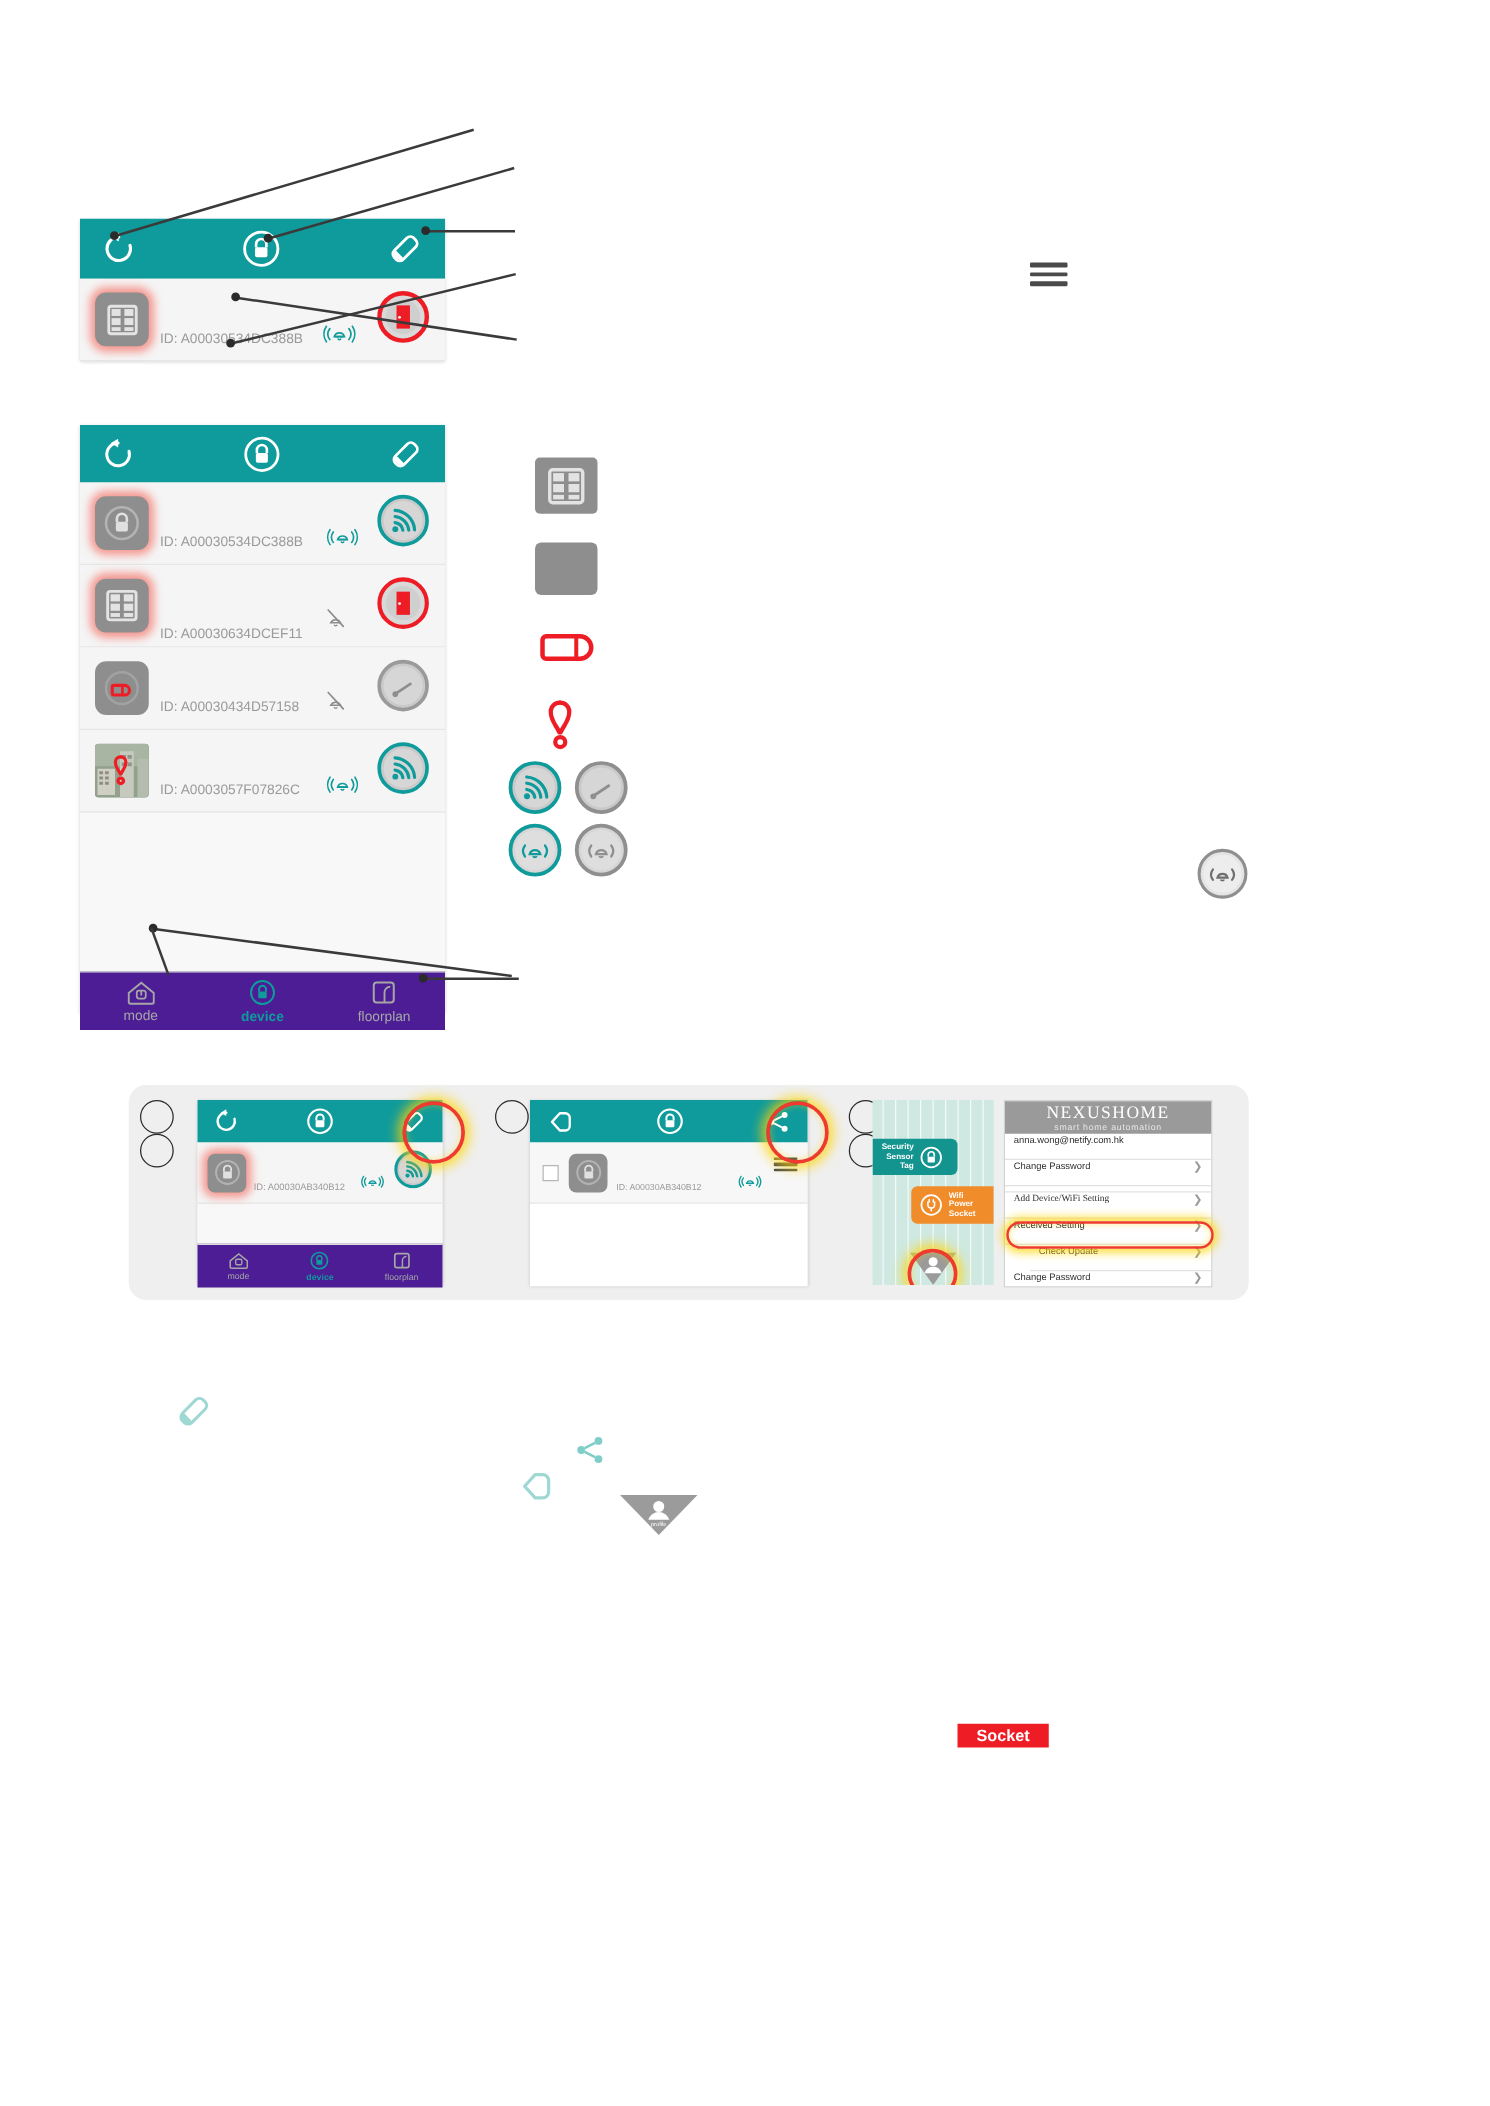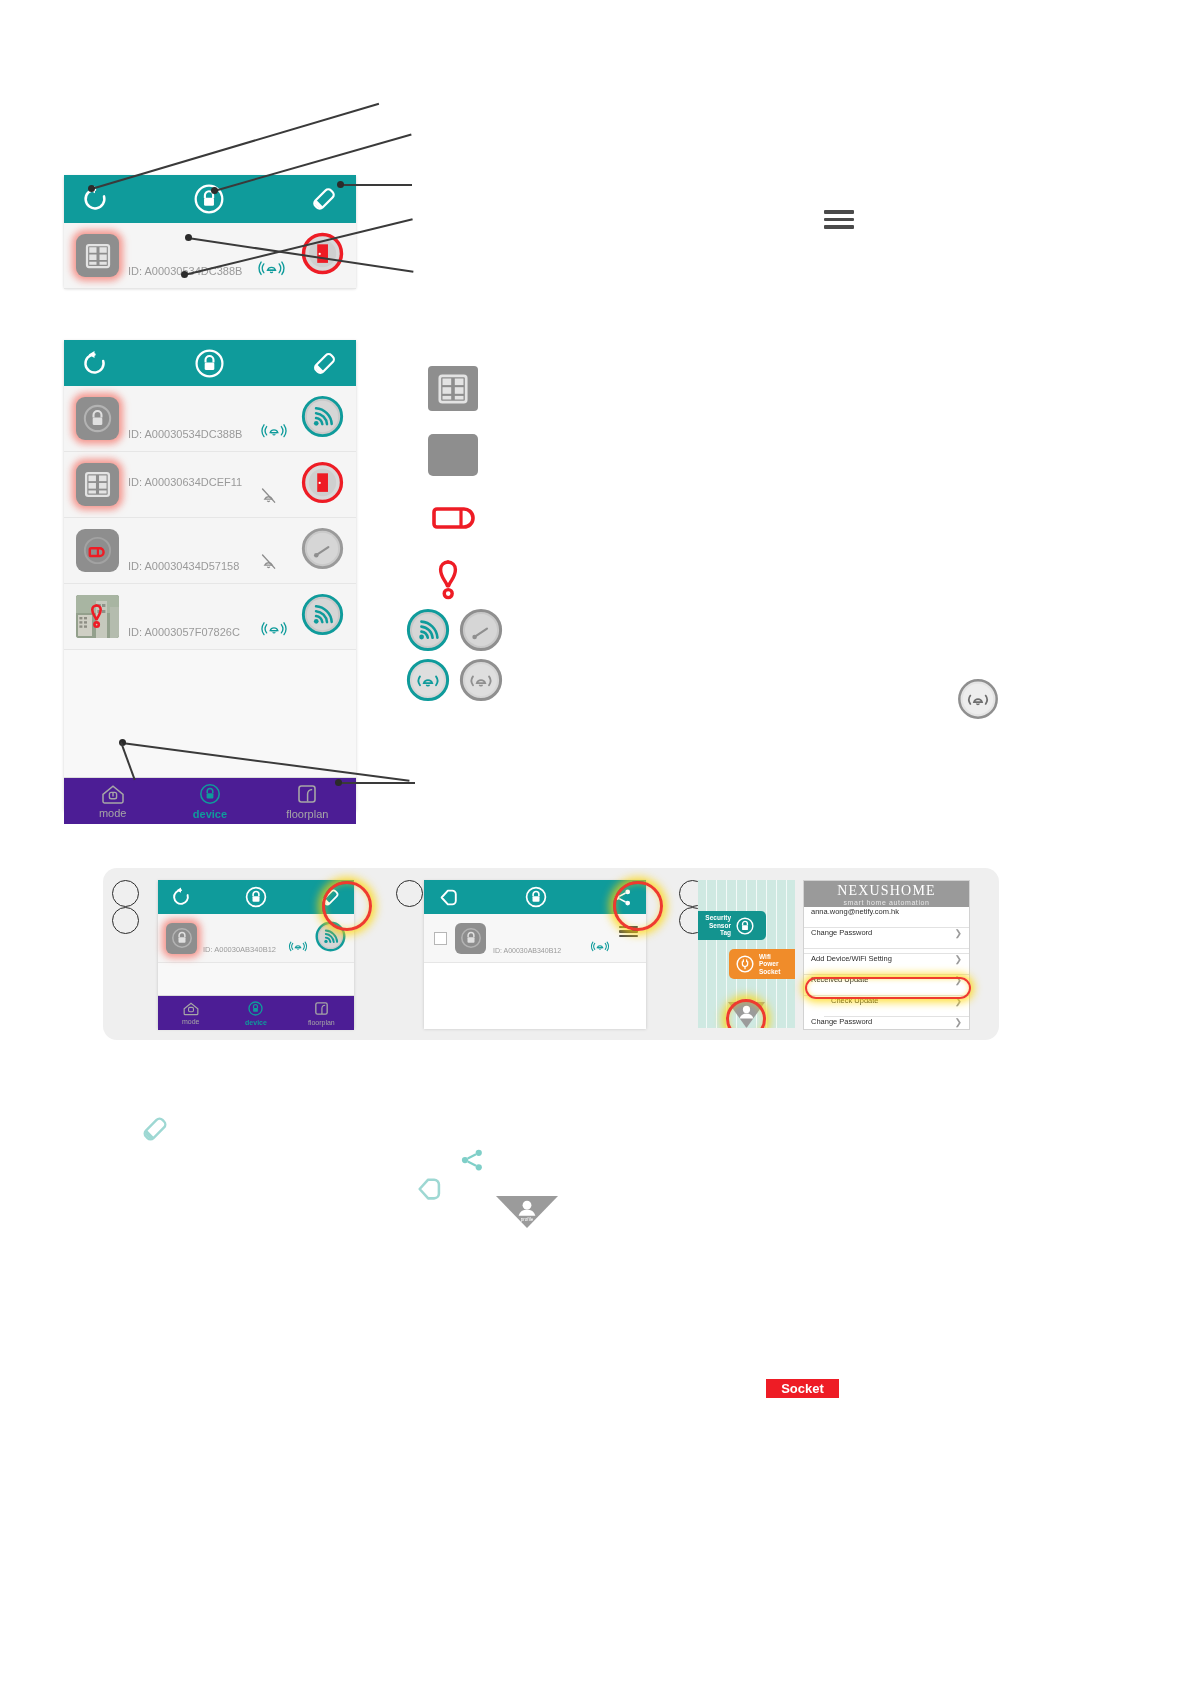--- a/index.html
+++ b/index.html
@@ -207,21 +207,21 @@
       <svg width="31" height="31" viewBox="0 0 24 24">
         <rect x="3.2" y="3.2" width="17.6" height="17.6" rx="1.6" fill="none" stroke="#e3e3e3" stroke-width="1.8"></rect>
         <rect x="5" y="5" width="5.8" height="4.4" fill="#e3e3e3"></rect>
           <rect x="13.2" y="5" width="5.8" height="4.4" fill="#e3e3e3"></rect>
         <rect x="5" y="10.8" width="5.8" height="4.4" fill="#e3e3e3"></rect>
           <rect x="13.2" y="10.8" width="5.8" height="4.4" fill="#e3e3e3"></rect>
         <rect x="5" y="16.6" width="5.8" height="2.4" fill="#e3e3e3"></rect>
           <rect x="13.2" y="16.6" width="5.8" height="2.4" fill="#e3e3e3"></rect>
       </svg>
     </span>
-    <span class="did" style="font-size:11px;margin-left:9px;align-self:flex-end;margin-bottom:29px;">ID: A00030634DCEF11</span>
+    <span class="did" style="font-size:11px;margin-left:9px;align-self:flex-end;margin-bottom:4px;">ID: A00030634DCEF11</span>
     <span class="bell" style="margin-right:22px;align-self:flex-end;margin-bottom:7px;">
       <svg width="21" height="21" viewBox="0 0 24 24">
         <path d="M7.6 16.2a4.9 4.9 0 0 1 8.8 0z" fill="none" stroke="#8d8d8d" stroke-width="1.5"></path>
         <path d="M10.6 18a1.6 1.6 0 0 0 2.9 0" fill="none" stroke="#8d8d8d" stroke-width="1.3"></path>
         <path d="M5.2 4.6 19 19.6" stroke="#8d8d8d" stroke-width="1.6" stroke-linecap="round"></path>
       </svg>
     </span>
     <span class="sig">
       <svg width="43" height="43" viewBox="0 0 44 44">
         <circle cx="22" cy="22" r="19.4" fill="#d9d9d9" stroke="#ee1c25" stroke-width="3.4"></circle>
@@ -614,26 +614,26 @@
     <span class="brand">NEXUSHOME</span>
     <span class="sub">smart home automation</span>
   </div>
   <div class="mrow" style="height:20px;">
     <span class="mt">anna.wong@netify.com.hk</span>
   </div>
   <div class="mrow" style="height:20px;">
     <span class="mt">Change Password</span>
     <span class="chev">❯</span>
   </div>
-  <div class="mrow" style="height:20px;margin-top:4px;border-top:1px solid #e2e2e2;">
+  <div class="mrow" style="height:20px;margin-top:4px;border-top:1px solid #e2e2e2;font-family:Liberation Serif, serif;">
     <span class="mt">Add Device/WiFi Setting</span>
     <span class="chev">❯</span>
   </div>
   <div class="mrow" style="height:20px;">
-    <span class="mt">Received Update</span>
+    <span class="mt">Received Setting</span>
     <span class="chev">❯</span>
   </div>
   <div class="mrow" style="height:20px;margin-left:20px;">
     <span class="mt">Check Update</span>
     <span class="chev">❯</span>
   </div>
   <div class="mrow" style="height:20px;border-bottom:none;">
     <span class="mt">Change Password</span>
     <span class="chev">❯</span>
   </div>

